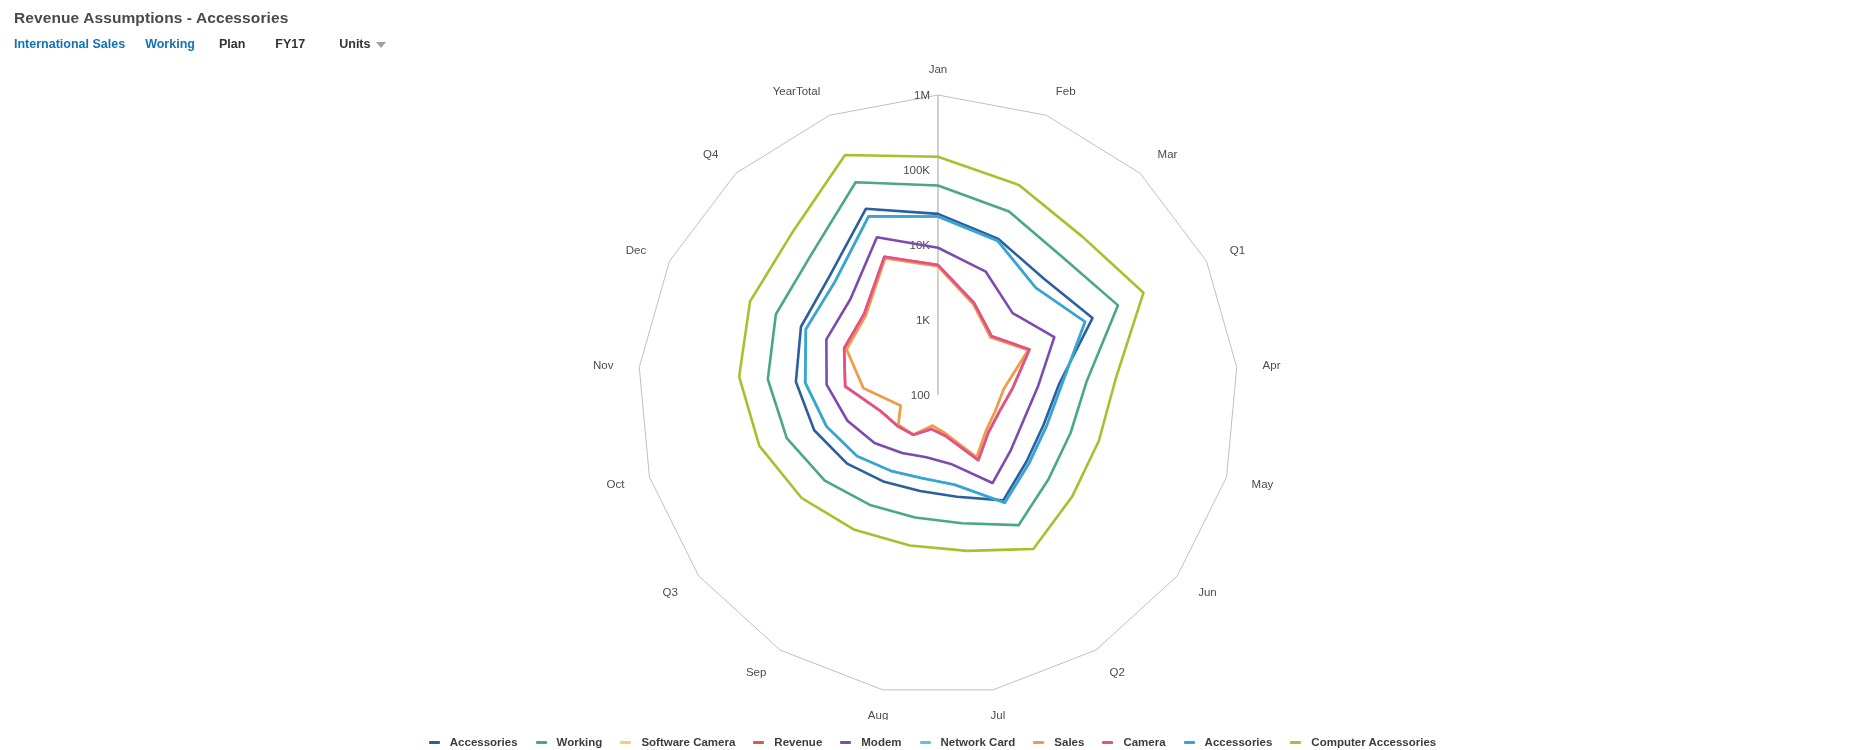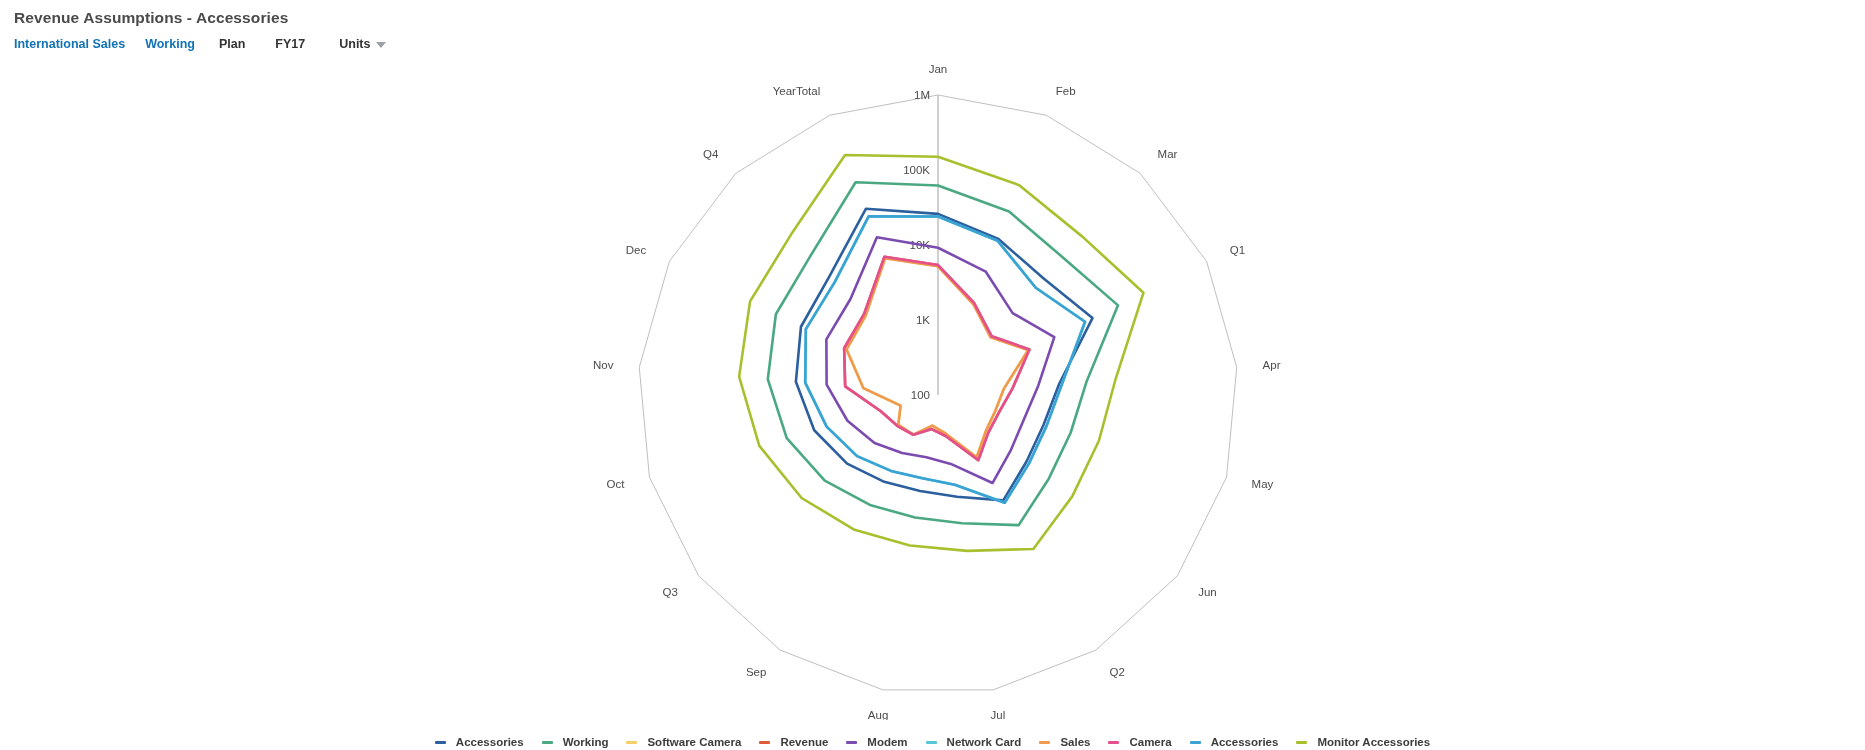--- a/index.html
+++ b/index.html
@@ -245,17 +245,17 @@
       <div class="legend-item">
         <span class="legend-swatch" style="background: rgb(228, 80, 140);"></span>
         <span class="legend-label">Camera</span>
       </div>
       <div class="legend-item">
         <span class="legend-swatch" style="background: rgb(58, 163, 212);"></span>
         <span class="legend-label">Accessories</span>
       </div>
       <div class="legend-item">
         <span class="legend-swatch" style="background: rgb(168, 191, 46);"></span>
-        <span class="legend-label">Monitor Accessories</span>
+        <span class="legend-label">Computer Accessories</span>
       </div>
     </div>
 
 </div>
 
 </body></html>

